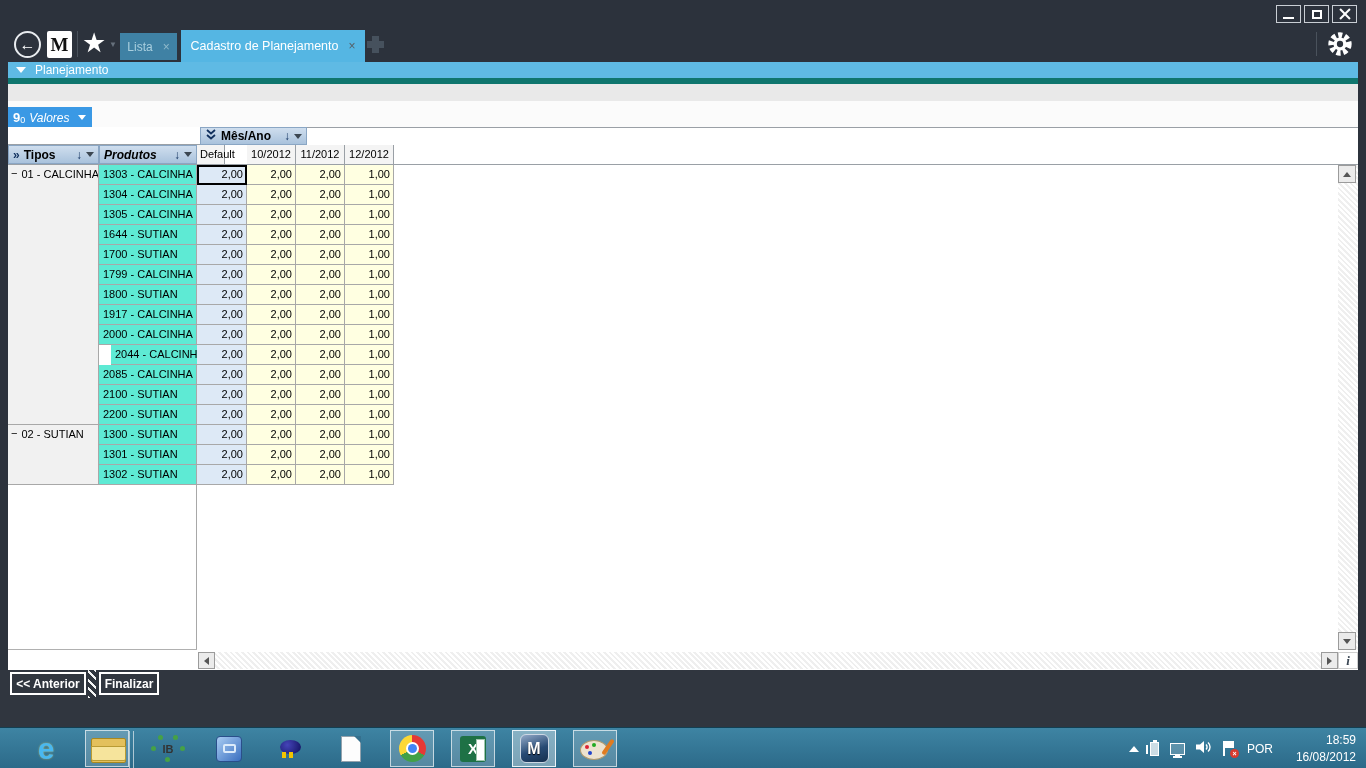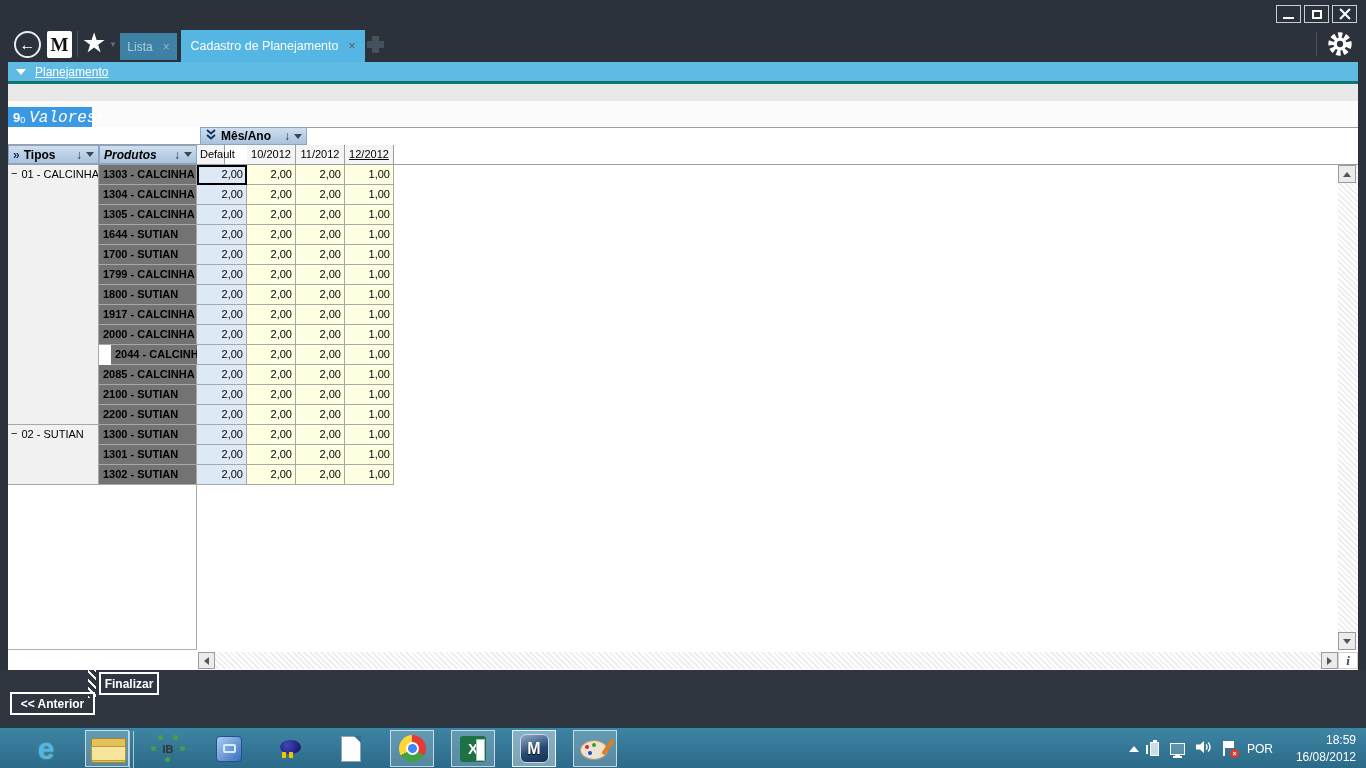--- a/index.html
+++ b/index.html
@@ -29,29 +29,29 @@
   .tab-close { font-size:12px; line-height:1; }
   .tab-lista .tab-close { color:#8fb9cb; }
   .tab-active .tab-close { color:#566068; }
   .plus-icon { position:absolute; left:366px; top:35px; width:19px; height:19px; }
   .plus-icon::before { content:""; position:absolute; left:6px; top:1px; width:7px; height:17px; background:#46515d; }
   .plus-icon::after { content:""; position:absolute; left:1px; top:6px; width:17px; height:7px; background:#46515d; }
   .vdiv2 { position:absolute; right:49px; top:32px; width:1px; height:24px; background:#4a525c; }
   .gear { position:absolute; right:12px; top:30px; width:28px; height:28px; }
 
   
-  .panel-bar { position:absolute; left:8px; top:62px; width:1350px; height:22px; background:#5fbae4; border-bottom:3px solid #0f766e; display:flex; align-items:center; color:#fff; font-size:12px;text-decoration:underline; }
+  .panel-bar { position:absolute; left:8px; top:62px; width:1350px; height:22px; background:#5fbae4; border-bottom:6px solid #0f766e; display:flex; align-items:center; color:#fff; font-size:12px; }
   .panel-tri { width:0; height:0; border-left:5px solid transparent; border-right:5px solid transparent; border-top:6px solid #fff; margin:0 9px 0 8px; }
   .gray-strip { position:absolute; left:8px; top:84px; width:1350px; height:17px; background:#e9e9e9; }
   .white-strip { position:absolute; left:8px; top:101px; width:1350px; height:26px; background:#fbfbfb; }
 
   .valores-btn { position:absolute; left:8px; top:107px; width:84px; height:21px; background:#3a99e5; color:#fff; display:flex; align-items:center; padding:0 6px 0 5px; cursor:pointer; }
   .valores-big { font-size:13px; font-weight:bold; line-height:1; }
   .valores-small { font-size:9px; margin:6px 4px 0 0; line-height:1; }
-  .valores-label { font-style:italic; font-size:16px; flex:1;font-family:Liberation Mono, monospace; }
+  .valores-label { font-style:italic; font-size:12px; flex:1; }
   .caret-down-w { width:0; height:0; border-left:4px solid transparent; border-right:4px solid transparent; border-top:5px solid #fff; }
 
   
   .edge-l { position:absolute; left:0; top:62px; width:8px; height:608px; background:#2c323c; }
   .edge-r { position:absolute; left:1358px; top:62px; width:8px; height:608px; background:#2c323c; }
 
   
   .content { position:absolute; left:8px; top:127px; width:1350px; height:543px; background:#fff; }
   .line { position:absolute; background:#9aa0a6; }
 
@@ -63,21 +63,21 @@
 
   .hrow { position:absolute; left:0; top:18px; width:1350px; height:19px; }
   .hcell { position:absolute; top:0; height:19px; background:#f4f4f4; border-right:1px solid #9aa0a6; font-size:11px; line-height:18px; color:#000; }
   .h-left { padding-left:3px; }
   .h-center { text-align:center; }
 
   #grid-body { position:absolute; left:0; top:38px; width:386px; height:320px; }
   .gcell { position:absolute; border-right:1px solid #a8a8a8; border-bottom:1px solid #a8a8a8; font-size:11px; line-height:19px; overflow:hidden; white-space:nowrap; cursor:default; }
   .tipos { background:#f1f1f1; display:flex; align-items:flex-start; gap:4px; padding:2px 0 0 3px; line-height:15px; }
   .collapse { line-height:13px; }
-  .prod { background:#737373; padding-left:4px;font-weight:bold; }
+  .prod { background:#5eead4; padding-left:4px; }
   .num { text-align:right; padding-right:3px; }
   .def { background:#dde9f6; }
   .val { background:#ffffe1; }
   .selected { border:2px solid #000; line-height:15px; padding-right:2px; }
 
   .vline-ext { position:absolute; left:188px; top:358px; width:1px; height:165px; background:#a8a8a8; }
   .hline-ext { position:absolute; left:0; top:522px; width:189px; height:1px; background:#b0b0b0; }
 
   
   .sb-btn { position:absolute; background:#ebebeb; border:1px solid #9b9b9b; display:flex; align-items:center; justify-content:center; cursor:pointer; }
@@ -85,21 +85,21 @@
   .tri-down { width:0;height:0;border-left:4px solid transparent;border-right:4px solid transparent;border-top:5px solid #555; }
   .tri-left { width:0;height:0;border-top:4px solid transparent;border-bottom:4px solid transparent;border-right:5px solid #555; }
   .tri-right { width:0;height:0;border-top:4px solid transparent;border-bottom:4px solid transparent;border-left:5px solid #555; }
   .hscroll { position:absolute; left:190px; top:525px; width:1140px; height:17px; background:#f5f5f5; background-image:repeating-linear-gradient(45deg,#ffffff 0 2px,#efefef 2px 4px); }
   .vscroll { position:absolute; left:1330px; top:38px; width:20px; height:485px; background:#f5f5f5; background-image:repeating-linear-gradient(45deg,#ffffff 0 2px,#efefef 2px 4px); }
   .info-btn { position:absolute; left:1330px; top:525px; width:20px; height:17px; background:#fff; border:1px solid #d0d0d0; color:#3b4754; font-family:"Liberation Serif",serif; font-weight:bold; font-style:italic; font-size:13px; text-align:center; line-height:15px; cursor:pointer; }
 
   
   .footer { position:absolute; left:0; top:670px; width:1366px; height:57px; background:#30363f; }
   .f-btn { position:absolute; top:2px; height:23px; border:2px solid #fff; color:#fff; font-size:12px; font-weight:bold; display:flex; align-items:center; justify-content:center; background:transparent; cursor:pointer; }
-  .btn-prev { left:10px; width:85px;margin-top:20px; }
+  .btn-prev { left:10px; width:76px; }
   .btn-fin { left:99px; width:60px; }
   .zigzag { position:absolute; left:88px; top:0; width:8px; height:28px; background:repeating-linear-gradient(45deg, rgba(255,255,255,.95) 0 2px, transparent 2px 6px); }
 
   
   .taskbar { position:absolute; left:0; top:727px; width:1366px; height:41px; background:linear-gradient(#3e84a3,#2c6a89); border-top:1px solid #123f52; }
   .tb-left { position:absolute; left:24px; top:1px; height:39px; display:flex; align-items:center; gap:17px; }
   .slot { position:relative; width:44px; height:37px; display:flex; align-items:center; justify-content:center; cursor:pointer; }
   .boxed { background:rgba(255,255,255,.20); border:1px solid rgba(255,255,255,.65); }
   .m-active { background:rgba(255,255,255,.38); border:1px solid #eaf3f8; }
   .stack::after { content:""; position:absolute; right:-6px; top:0; height:37px; width:3px; border-left:1px solid rgba(255,255,255,.6); border-right:1px solid rgba(255,255,255,.6); }
@@ -226,21 +226,21 @@
         <span class="filter-caret"></span>
       </div>
       <div class="fieldbtn" style="left:91px; width:98px; font-style:italic;">
         <span class="fb-label">Produtos</span>
         <span class="sort-arrow">↓</span>
         <span class="filter-caret"></span>
       </div>
       <div class="hcell h-left" style="left:189px; width:28px;">Default</div>
       <div class="hcell h-center" style="left:239px; width:49px;">10/2012</div>
       <div class="hcell h-center" style="left:288px; width:49px;">11/2012</div>
-      <div class="hcell h-center" style="left:337px; width:49px;text-decoration:underline;">12/2012</div>
+      <div class="hcell h-center" style="left:337px; width:49px;">12/2012</div>
     </div>
     <div class="line" style="left:0; top:37px; width:1350px; height:1px;"></div>
 
     <div id="grid-body">
         <div class="gcell tipos" style="left: 0px; top: 0px; width: 91px; height: 260px;">
           <span class="collapse">−</span>
           <span>01 - CALCINHA</span>
         </div>
         <div class="gcell prod" style="left: 91px; top: 0px; width: 98px; height: 20px;">1303 - CALCINHA</div>
         <div class="gcell num def selected" style="left: 189px; top: 0px; width: 50px; height: 20px;">2,00</div>

